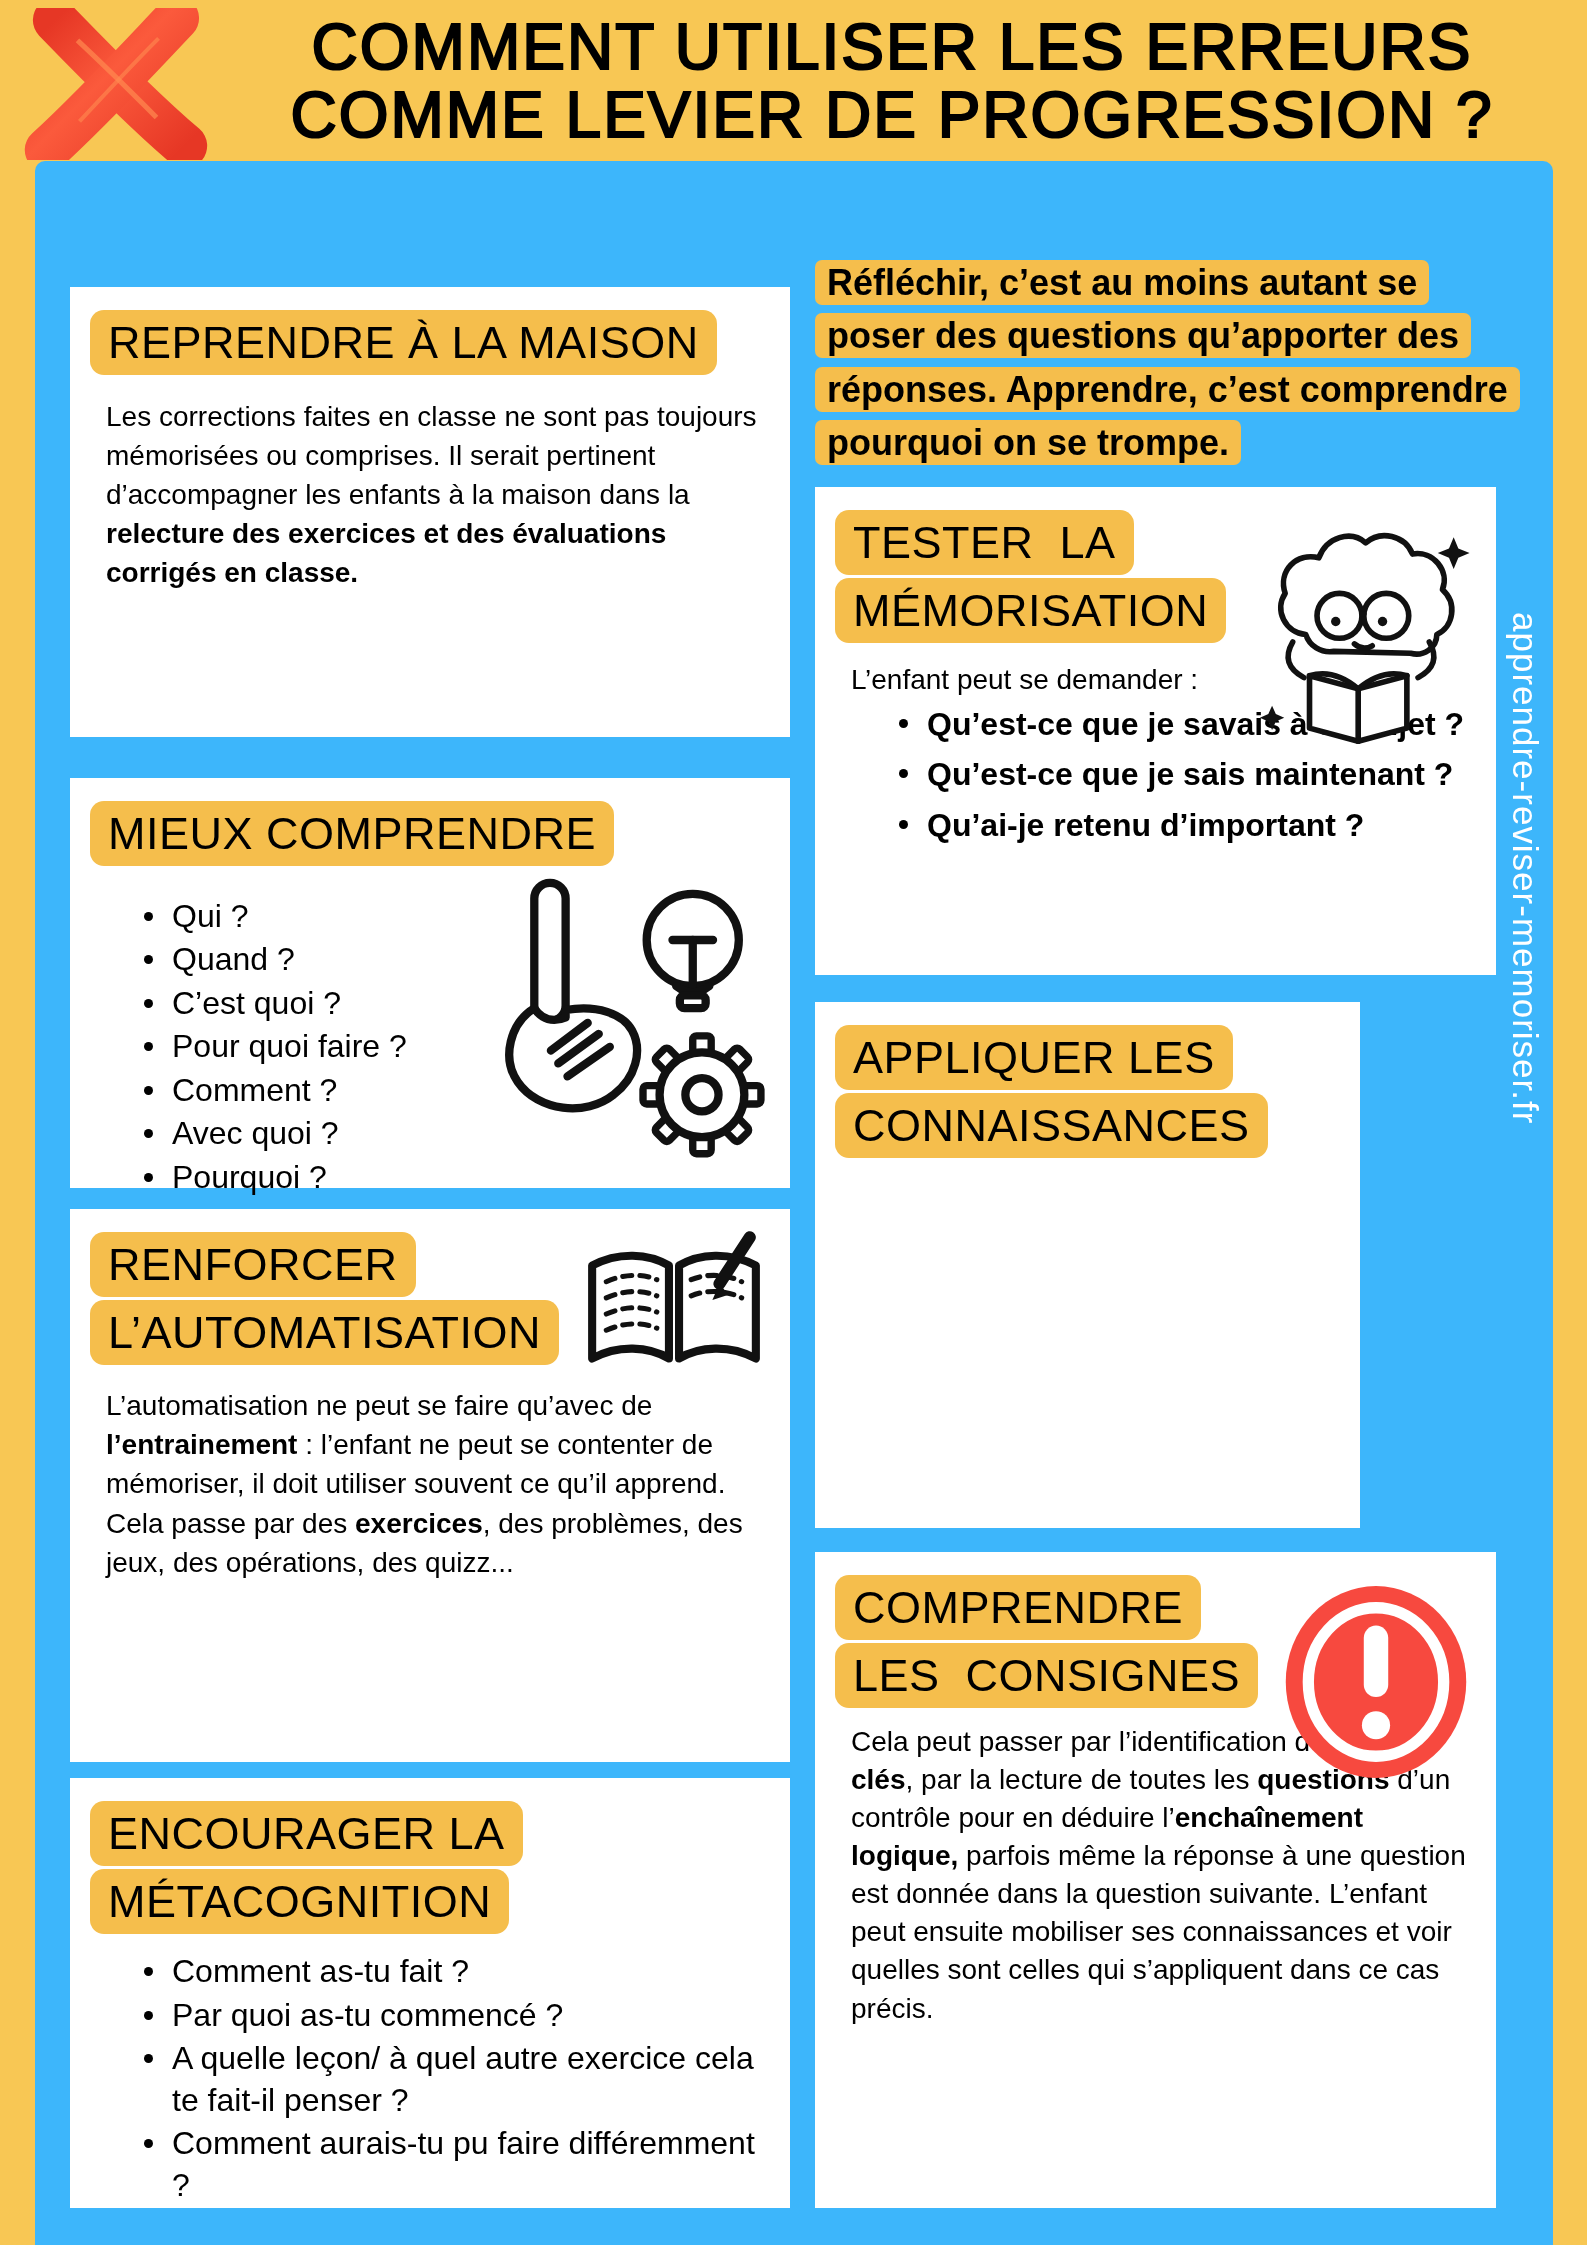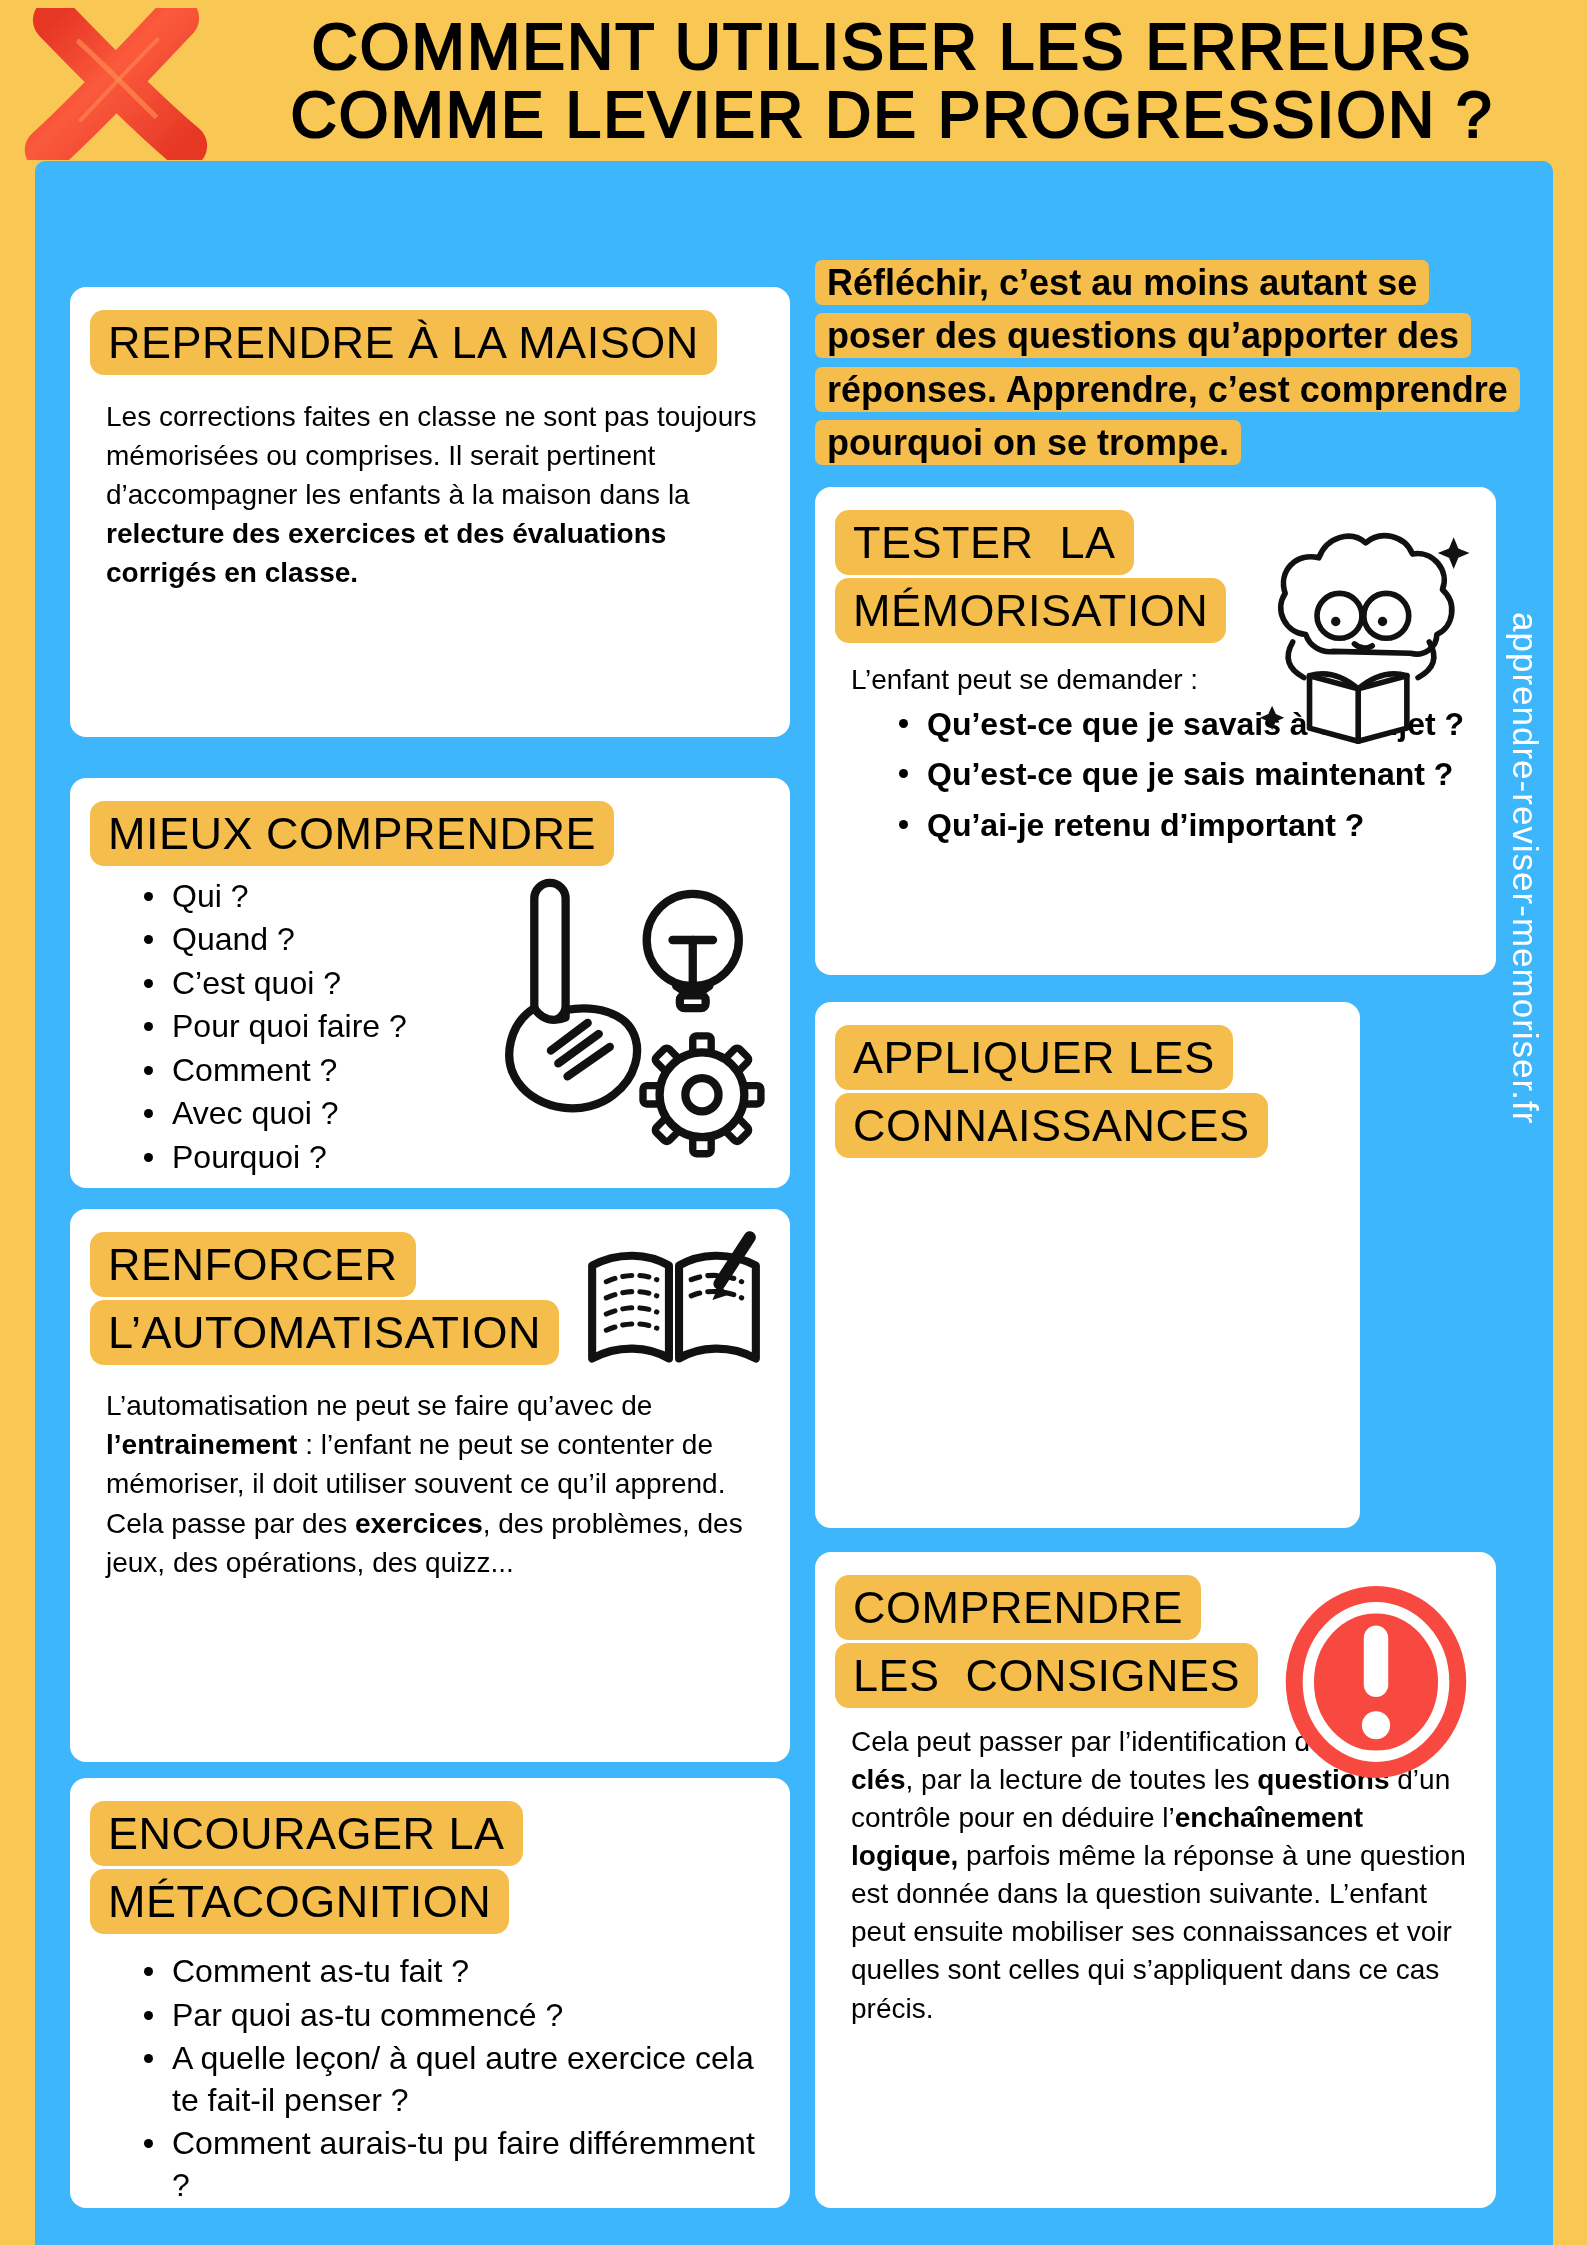--- a/index.html
+++ b/index.html
@@ -29,41 +29,41 @@
   
   .quote{
     position:absolute;left:815px;top:256px;width:694px;
     font-size:36px;font-weight:700;line-height:1.48;
   }
   .hl-q{
     background:#F5BE4C;padding:2px 12px;border-radius:7px;
     box-decoration-break:clone;-webkit-box-decoration-break:clone;
   }
   
-  .card{position:absolute;background:#FFFFFF;border-radius:16px;box-sizing:border-box;padding:22px 28px 0 20px}
+  .card{position:absolute;background:#FFFFFF;border-radius:0;box-sizing:border-box;padding:22px 28px 0 20px}
   #card-reprendre {left:70px;top:287px;width:720px;height:450px}
   #card-mieux     {left:70px;top:778px;width:720px;height:410px}
   #card-renforcer {left:70px;top:1209px;width:720px;height:553px}
   #card-meta      {left:70px;top:1778px;width:720px;height:430px}
   #card-tester    {left:815px;top:487px;width:681px;height:488px}
   #card-appliquer {left:815px;top:1002px;width:545px;height:526px}
   #card-comprendre{left:815px;top:1552px;width:681px;height:656px}
 
   h2{margin:0;font-size:45px;font-weight:400;line-height:1.5;letter-spacing:0.5px}
   .hl{
     background:#F5BE4C;padding:7px 18px;border-radius:14px;
     box-decoration-break:clone;-webkit-box-decoration-break:clone;
     white-space:pre-wrap;
   }
   .card p{margin:20px 0 0 16px;font-size:28px;line-height:1.4}
   #card-appliquer p{line-height:1.38;margin-top:16px}
   #card-comprendre p{line-height:1.36;margin-top:14px}
   .card b{font-weight:700}
 
-  ul{list-style:none;margin:8px 0 0 46px;padding:0}
+  ul{list-style:none;margin:28px 0 0 46px;padding:0}
   li{position:relative;padding-left:36px;font-size:32px;line-height:1.3;margin-bottom:2px}
   li::before{
     content:"";position:absolute;left:8px;top:0.5em;
     width:9px;height:9px;border-radius:50%;background:#000;
   }
   #card-tester ul{margin:4px 0 0 56px}
   #card-tester li{font-weight:700;line-height:1.35;margin-bottom:7px}
   #card-meta ul{margin-top:16px}
 
   

